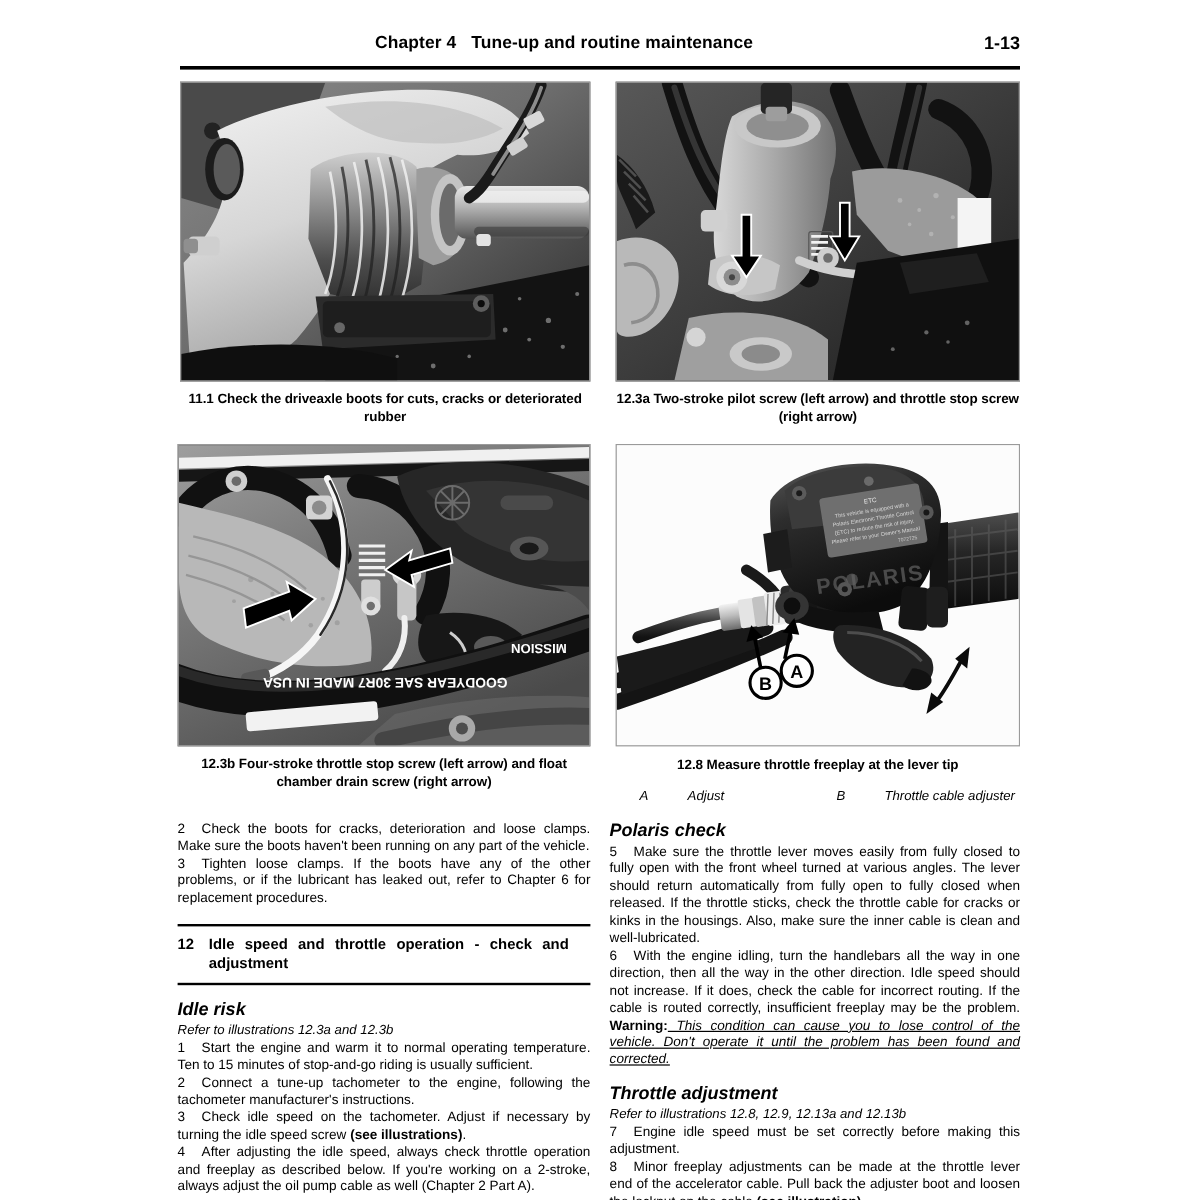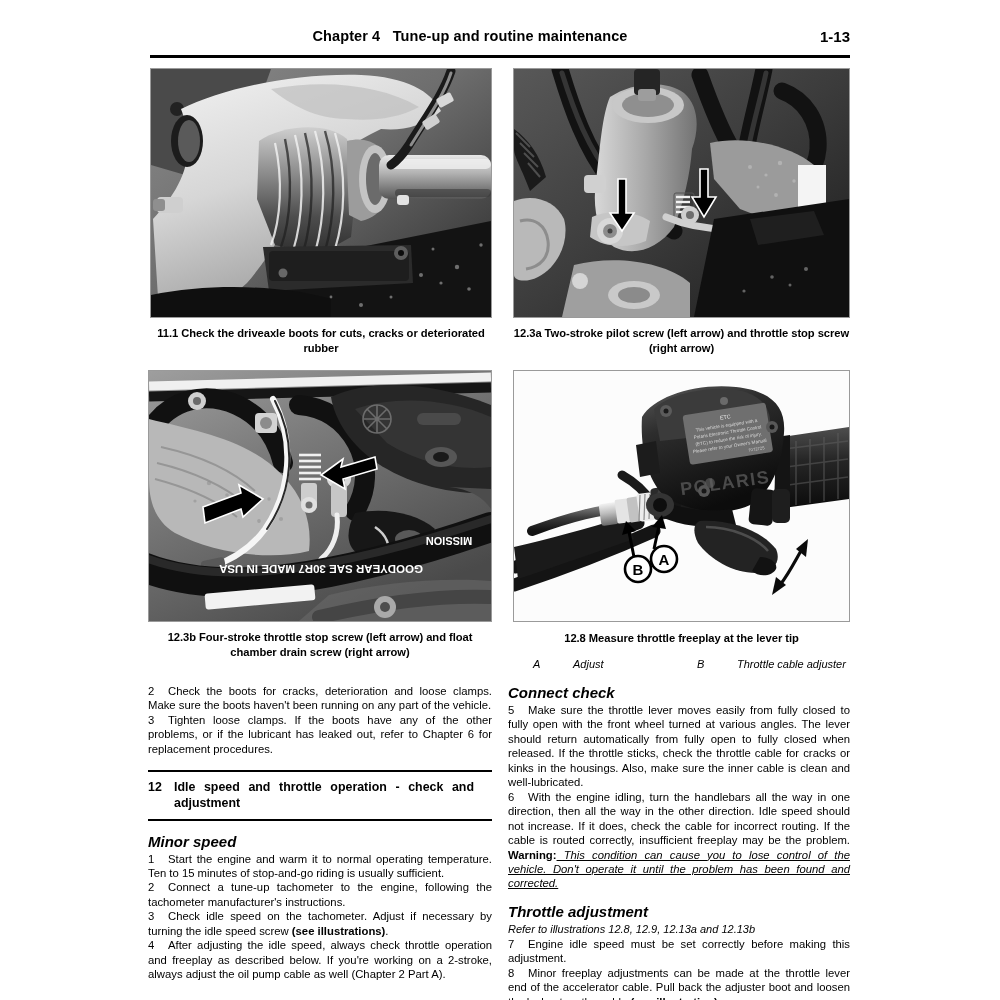--- a/index.html
+++ b/index.html
@@ -644,35 +644,36 @@
     <p class="para"><span class="num">2</span><span>Check the boots for cracks, deterioration and loose clamps. Make sure the boots haven't been running on any part of the vehicle.</span></p>
 
     <p class="para"><span class="num">3</span><span>Tighten loose clamps. If the boots have any of the other problems, or if the lubricant has leaked out, refer to Chapter 6 for replacement procedures.</span></p>
 
     <div class="sect">
       <div class="sect-rule-top"></div>
       <div class="sect-title"><span class="snum">12</span><span class="stext">Idle speed and throttle operation - check and adjustment</span></div>
       <div class="sect-rule-bot"></div>
     </div>
 
-    <div class="sub-head">Minor speed</div>
+    <div class="sub-head">Idle risk</div>
+    <div class="refer">Refer to illustrations 12.3a and 12.3b</div>
 
     <p class="para"><span class="num">1</span><span>Start the engine and warm it to normal operating temperature. Ten to 15 minutes of stop-and-go riding is usually sufficient.</span></p>
 
     <p class="para"><span class="num">2</span><span>Connect a tune-up tachometer to the engine, following the tachometer manufacturer's instructions.</span></p>
 
     <p class="para"><span class="num">3</span><span>Check idle speed on the tachometer. Adjust if necessary by turning the idle speed screw </span><b>(see illustrations)</b><span>.</span></p>
 
     <p class="para"><span class="num">4</span><span>After adjusting the idle speed, always check throttle operation and freeplay as described below. If you're working on a 2-stroke, always adjust the oil pump cable as well (Chapter 2 Part A).</span></p>
 
   </div>
 
   <div class="col" id="col-right">
 
-    <div class="sub-head">Connect check</div>
+    <div class="sub-head">Polaris check</div>
 
     <p class="para"><span class="num">5</span><span>Make sure the throttle lever moves easily from fully closed to fully open with the front wheel turned at various angles. The lever should return automatically from fully open to fully closed when released. If the throttle sticks, check the throttle cable for cracks or kinks in the housings. Also, make sure the inner cable is clean and well-lubricated.</span></p>
 
     <p class="para"><span class="num">6</span><span>With the engine idling, turn the handlebars all the way in one direction, then all the way in the other direction. Idle speed should not increase. If it does, check the cable for incorrect routing. If the cable is routed correctly, insufficient freeplay may be the problem. </span><b>Warning:</b><i> This condition can cause you to lose control of the vehicle. Don't operate it until the problem has been found and corrected.</i></p>
 
     <div class="sub-head tight">Throttle adjustment</div>
     <div class="refer">Refer to illustrations 12.8, 12.9, 12.13a and 12.13b</div>
 
     <p class="para"><span class="num">7</span><span>Engine idle speed must be set correctly before making this adjustment.</span></p>
 

